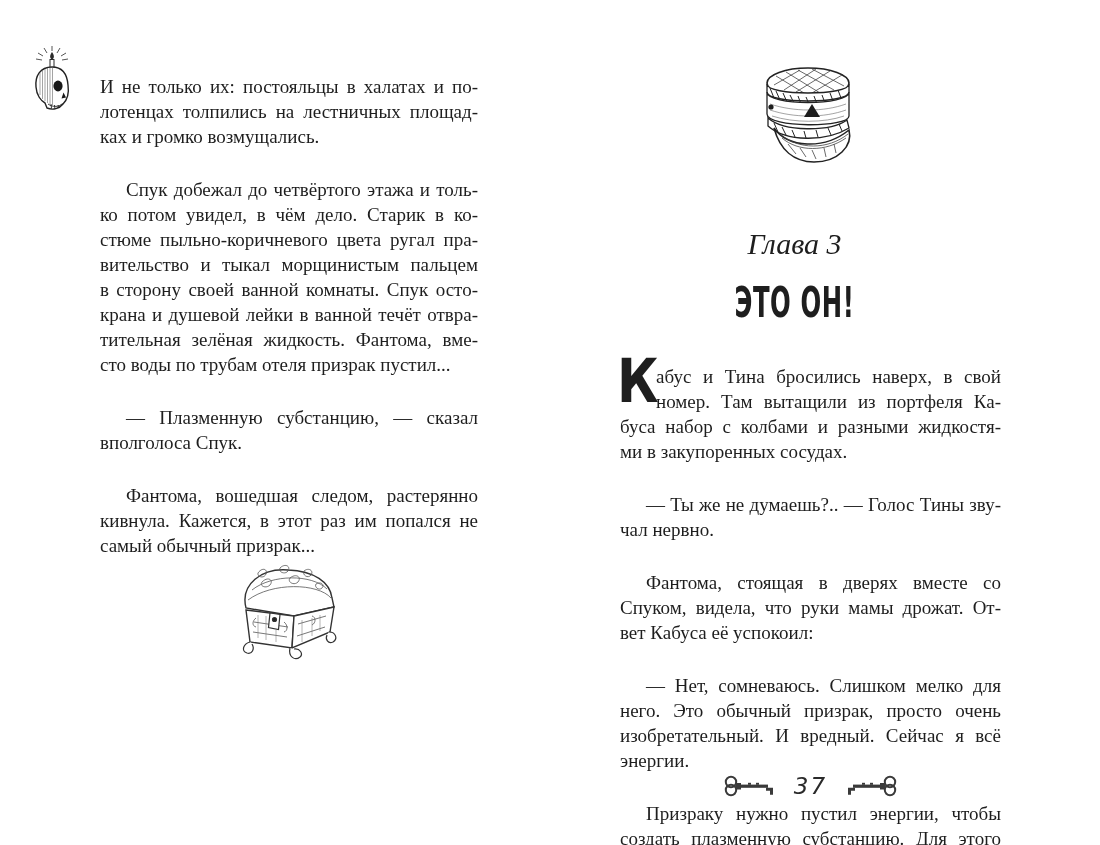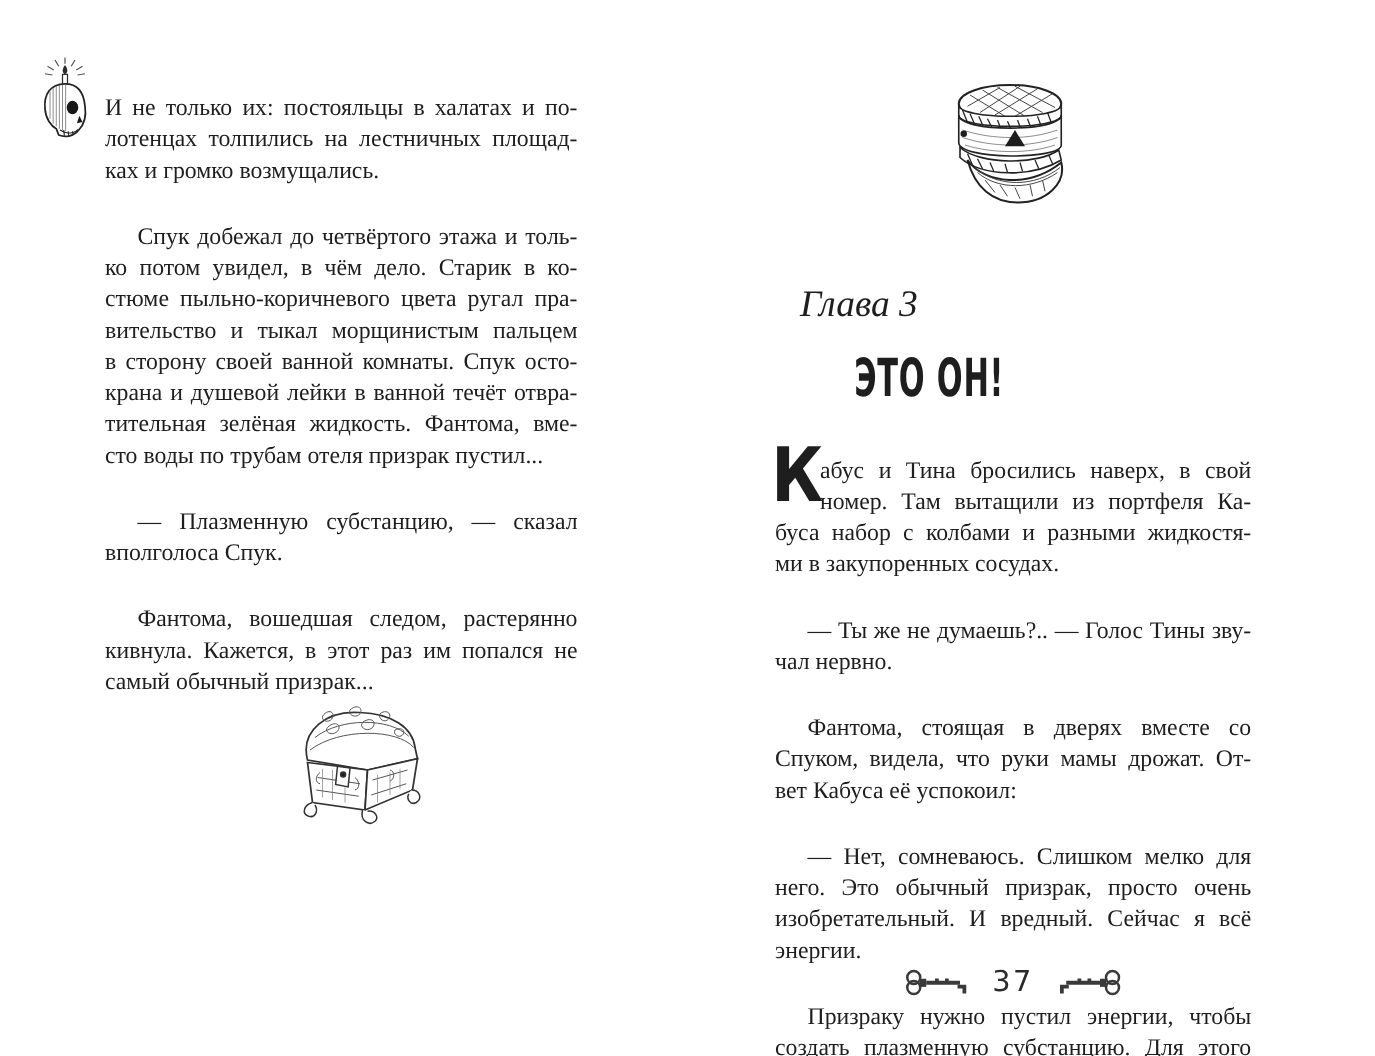--- a/index.html
+++ b/index.html
@@ -14,47 +14,47 @@
   .para{margin:0;}
   .line{
     height:25px;line-height:25px;
     text-align:justify;text-align-last:justify;
     overflow:hidden;white-space:nowrap;
   }
   .line.last{text-align:right;text-align-last:left;}
   .line.indent{text-indent:26px;margin-top:28px;}
   .line.dc-offset{padding-left:36px;}
   
-  #left-text{left:84px;top:74px;width:378px;}
+  #left-text{left:100px;top:74px;width:378px;}
   #corner-icon{left:29px;top:45px;}
   #chest{left:228px;top:558px;}
   
   #cap{left:754px;top:60px;}
-  #chapter-head{left:640px;top:228px;width:381px;}
+  #chapter-head{left:604px;top:228px;width:381px;text-align:center;}
   .chapter-label{
     font-family:"Liberation Serif",serif;font-style:italic;
     font-size:30px;line-height:32px;
   }
   .chapter-title{margin-top:21px;height:44px;}
   .chapter-title-inner{
     display:inline-block;
     font-family:"DejaVu Sans",sans-serif;font-weight:bold;
     font-size:42px;line-height:44px;letter-spacing:1px;
     transform:scale(0.58,1);transform-origin:50% 50%;
   }
   #right-text{left:620px;top:364px;width:381px;}
   #drop-cap{
     position:absolute;left:-3px;top:-13px;
     font-family:"DejaVu Sans",sans-serif;font-weight:bold;
     font-size:60px;line-height:60px;
     transform:scale(0.85,1);transform-origin:left top;
   }
   #page-footer{
     left:620px;top:766px;width:381px;height:40px;
-    display:flex;align-items:center;justify-content:center;gap:16px;
+    display:flex;align-items:center;justify-content:center;gap:16px;font-style:italic;
   }
   .page-number{
     font-family:"DejaVu Sans",sans-serif;font-size:23px;color:#2a2a2a;
     letter-spacing:2px;
   }
   svg{display:block;}
 </style>
 </head>
 <body>
 

